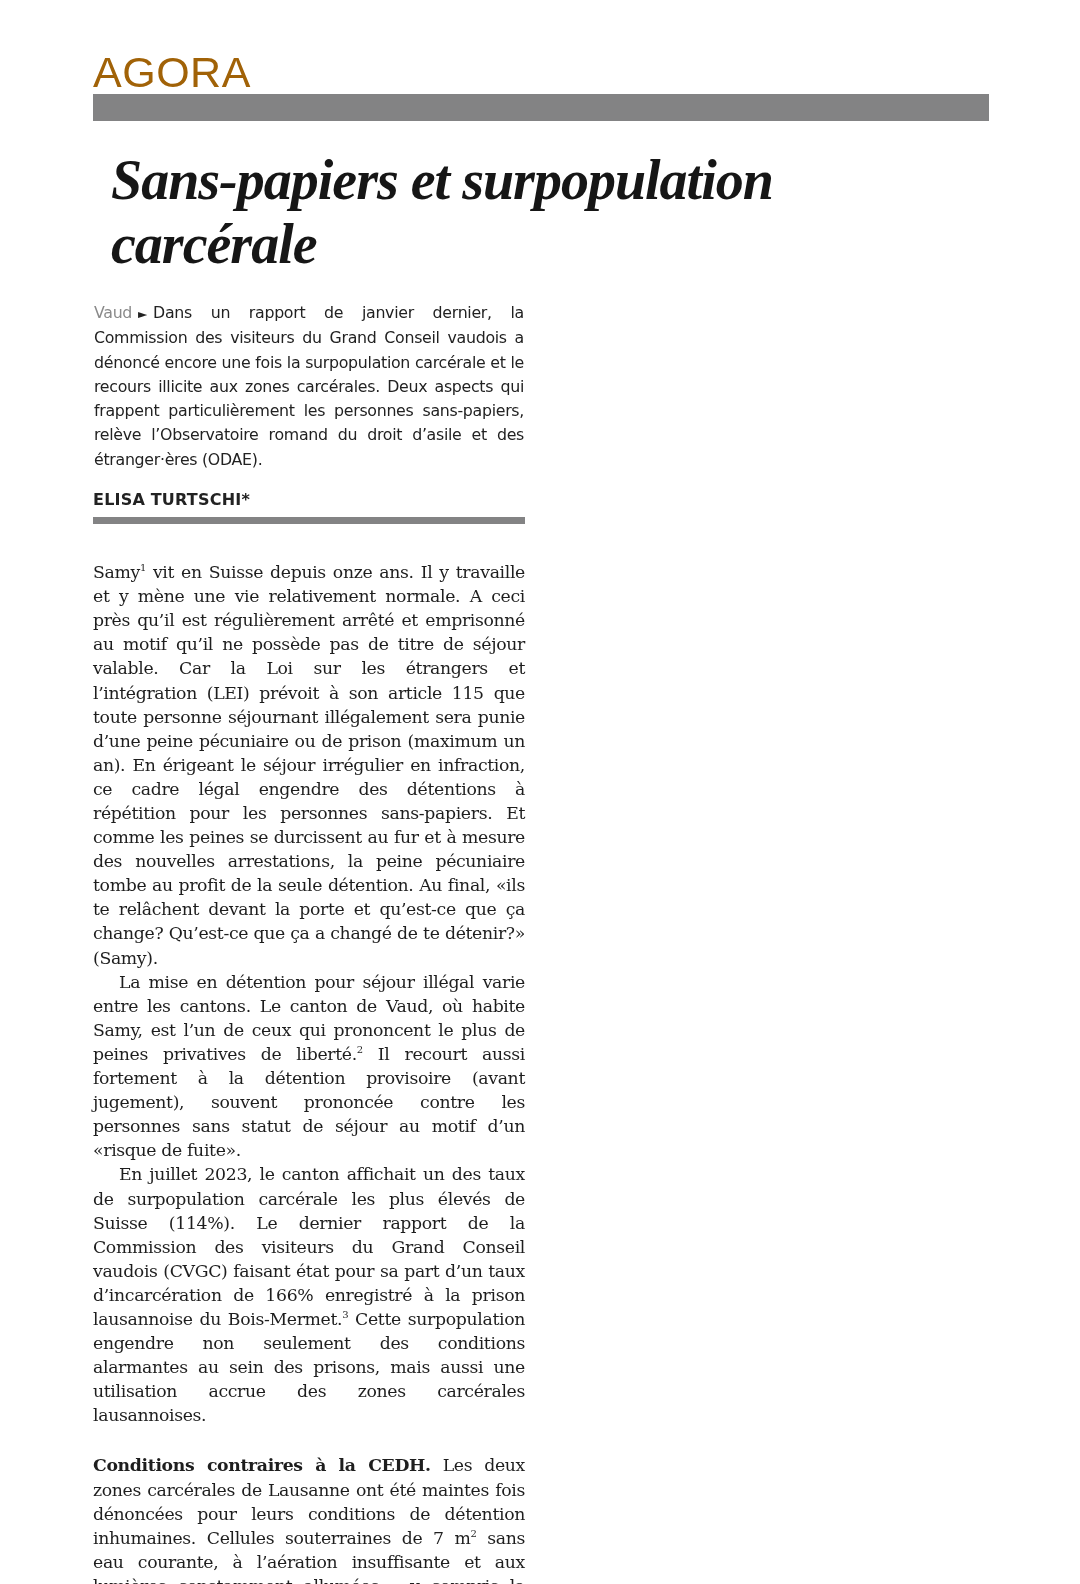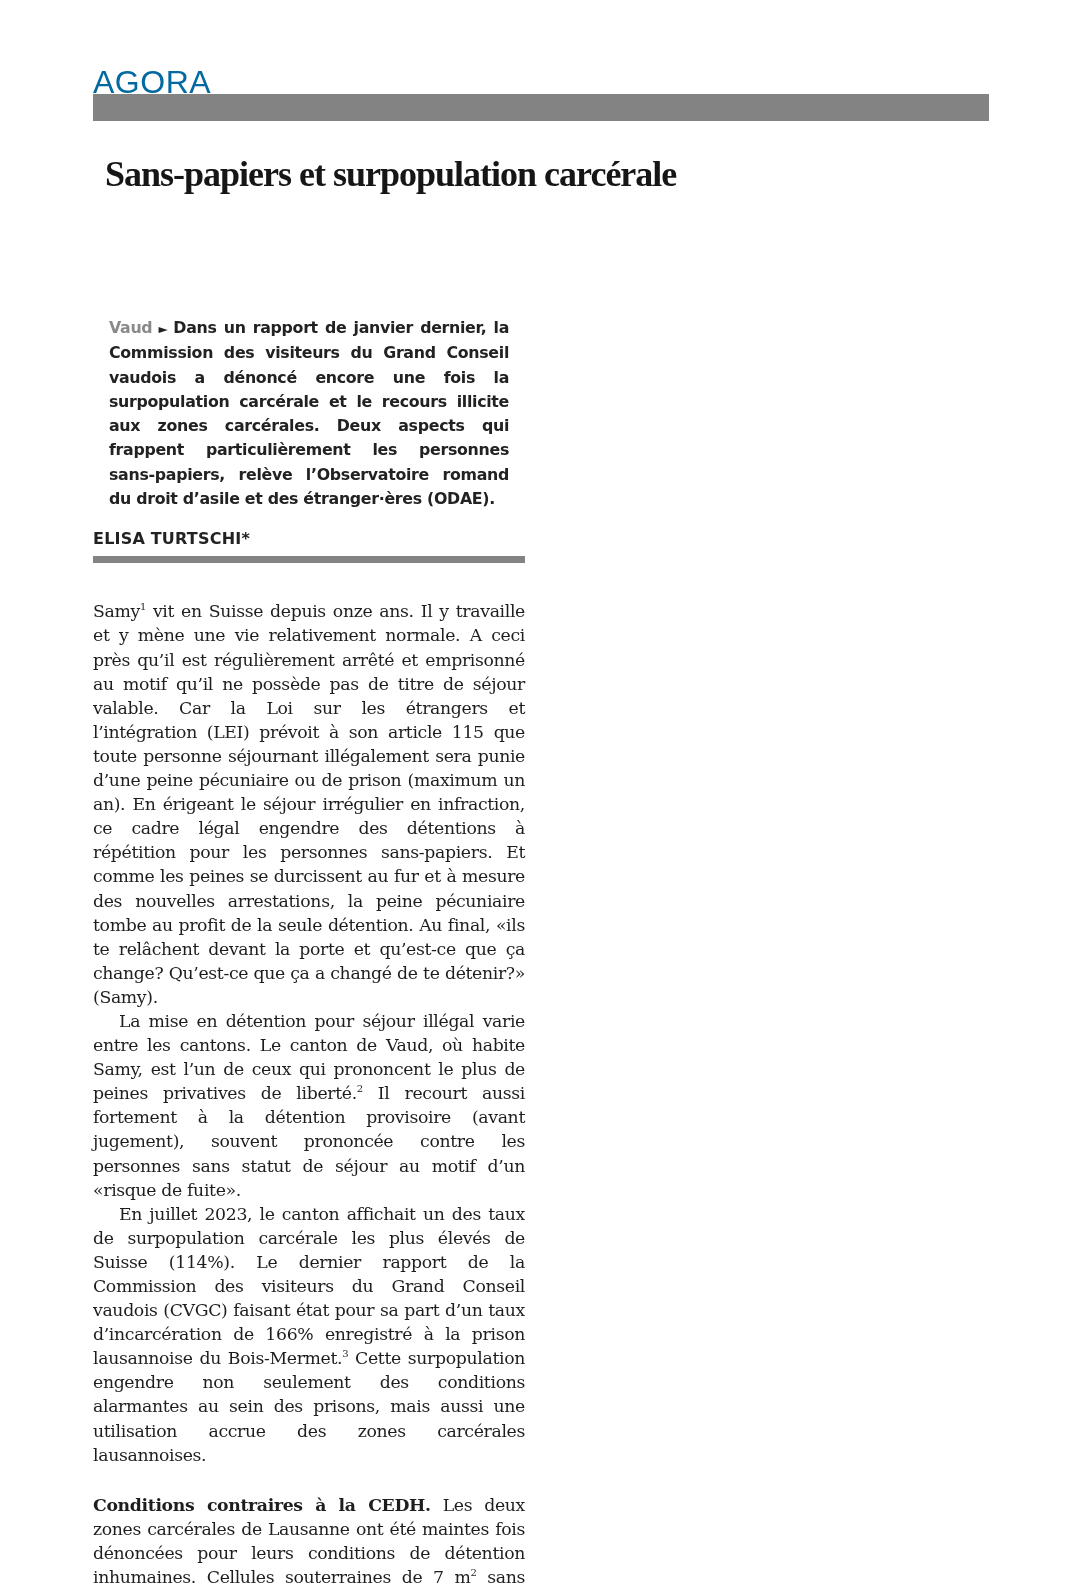--- a/index.html
+++ b/index.html
@@ -1,23 +1,23 @@
 <!DOCTYPE html>
 <html><head>
 <meta charset="utf-8">
 <style>
   html, body { margin:0; padding:0; background:#ffffff; }
   body { width:1080px; height:1584px; position:relative; overflow:hidden; color:#1e1e1e; }
-  .section-label { position:absolute; left:93px; top:64px; font-family:"Liberation Sans", sans-serif; font-size:32px; color:#0369a1; letter-spacing:0.5px; }
+  .section-label { position:absolute; left:93px; top:48px; font-family:"Liberation Sans", sans-serif; font-size:43px; color:#a16207; letter-spacing:0.5px; }
   .top-bar { position:absolute; left:93px; top:94px; width:896px; height:27px; background:#838384; }
-  .headline { position:absolute; left:93px; top:130px; width:880px; font-family:"Liberation Serif", serif; font-weight:bold; font-size:36px; line-height:64px; color:#161616; letter-spacing:-1px; margin:12px; }
+  .headline { position:absolute; left:93px; top:130px; width:880px; font-family:"Liberation Serif", serif; font-style:italic; font-weight:bold; font-size:56px; line-height:64px; color:#161616; letter-spacing:-1px; margin:18px; }
   .col { position:absolute; width:432px; }
   .col-left { left:93px; top:300px; }
   .col-right { left:556px; top:300px; }
-  .lede { font-family:"DejaVu Sans", sans-serif; font-weight:bold; font-size:15.8px; line-height:24.3px; color:#222; text-align:justify; margin:16px; letter-spacing:-0.3px; }
+  .lede { font-family:"DejaVu Sans", sans-serif; font-weight:normal; font-size:15.8px; line-height:24.3px; color:#222; text-align:justify; margin:1px; letter-spacing:-0.3px; }
   .lede .kicker { color:#8a8a8a; }
   .lede .arrow { font-size:12px; color:#222; margin:0 6px 0 6px; }
   .byline { margin-top:18px; font-family:"DejaVu Sans", sans-serif; font-weight:bold; font-size:16px; color:#222; letter-spacing:0.2px; }
   .byline-bar { margin-top:8px; height:7px; background:#838384; width:432px; }
   .body { font-family:"DejaVu Serif", serif; font-size:17.3px; line-height:24.1px; color:#1e1e1e; text-align:justify; margin:0; letter-spacing:-0.35px; }
   .body p { margin:0; }
   .body p.indent { text-indent:26px; }
   .body sup { font-size:10px; line-height:0; }
   .left-body { margin-top:36px; }
   .subhead-para { margin-top:26px !important; }

